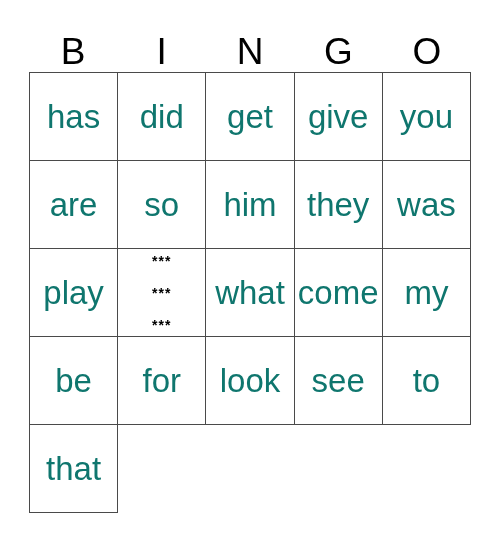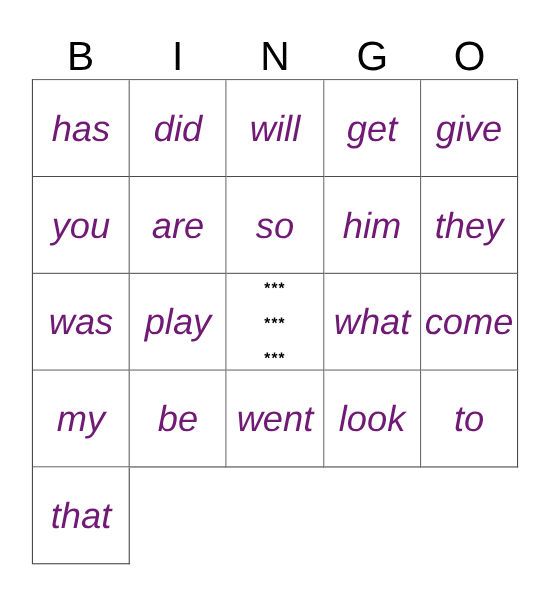--- a/index.html
+++ b/index.html
@@ -68,24 +68,23 @@
     display: flex;
     align-items: center;
     justify-content: center;
     overflow: hidden;
     background: #ffffff;
   }
   .cell-text {
     font-size: 33px;
     line-height: 1;
     font-weight: 400;
-    color: #701a75;
+    color: #0f766e;
     white-space: nowrap;
     text-align: center;
-    font-style: italic;
   }
 
   
   .cell.free-space {
     flex-direction: column;
     justify-content: center;
     align-items: center;
   }
   .free-line {
     font-size: 14px;
@@ -110,23 +109,20 @@
     <div class="header-letter">O</div>
   </div>
 
   <div class="grid">
 
     <div class="cell">
       <span class="cell-text">has</span>
     </div>
     <div class="cell">
       <span class="cell-text">did</span>
-    </div>
-    <div class="cell">
-      <span class="cell-text">will</span>
     </div>
     <div class="cell">
       <span class="cell-text">get</span>
     </div>
     <div class="cell">
       <span class="cell-text">give</span>
     </div>
 
     <div class="cell">
       <span class="cell-text">you</span>
@@ -162,25 +158,28 @@
       <span class="cell-text">come</span>
     </div>
 
     <div class="cell">
       <span class="cell-text">my</span>
     </div>
     <div class="cell">
       <span class="cell-text">be</span>
     </div>
     <div class="cell">
-      <span class="cell-text">went</span>
+      <span class="cell-text">for</span>
     </div>
 
     <div class="cell">
       <span class="cell-text">look</span>
+    </div>
+    <div class="cell">
+      <span class="cell-text">see</span>
     </div>
     <div class="cell">
       <span class="cell-text">to</span>
     </div>
     <div class="cell">
       <span class="cell-text">that</span>
     </div>
 
   </div>
 </div>

